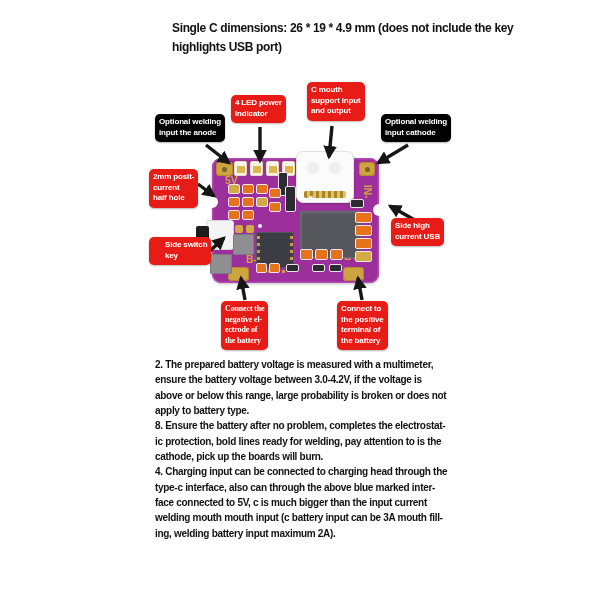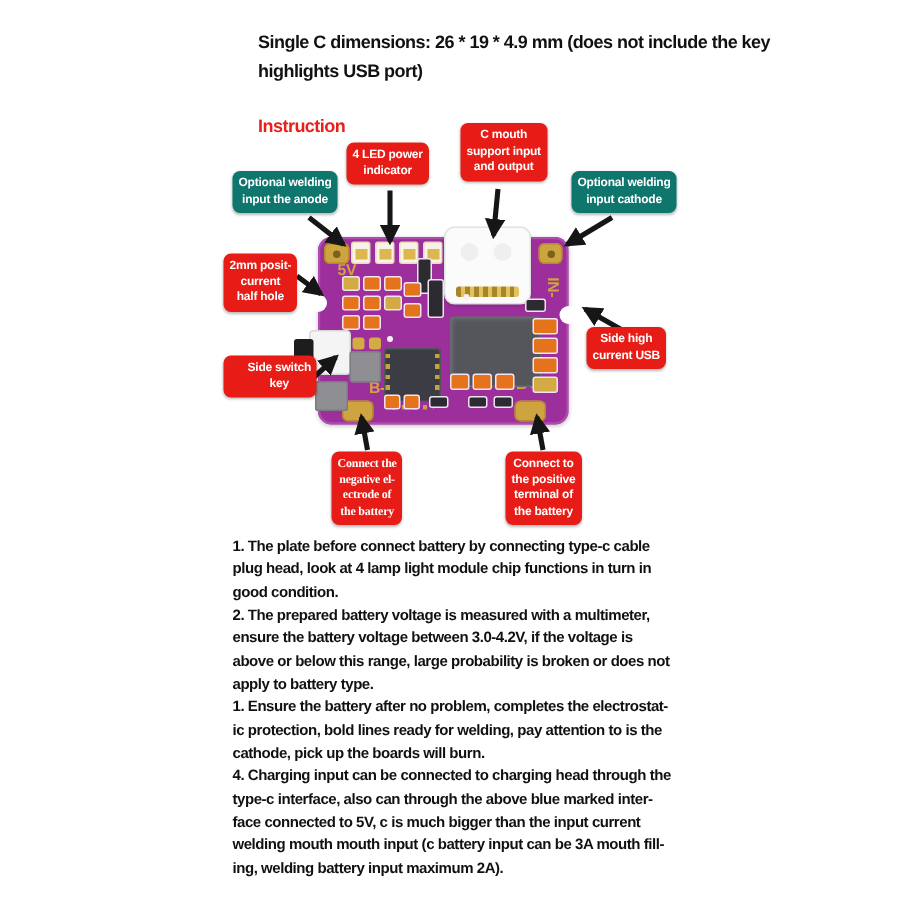--- a/index.html
+++ b/index.html
@@ -14,23 +14,23 @@
   .spec-header p{margin:17px;font-size:12px;font-weight:700;letter-spacing:-0.35px;
     line-height:19.4px;white-space:pre;}
   .spec-header .instruction{color:#e8201b;}
   .steps{left:155px;top:357px;width:360px;color:#111;}
   .steps p{margin:0;font-size:10px;font-weight:700;letter-spacing:-0.3px;
     line-height:15.35px;white-space:pre;}
   
   .callout{position:absolute;color:#fff;font-size:8px;font-weight:700;
     letter-spacing:-0.15px;line-height:10.5px;white-space:pre;
     padding:3px 4px 4px 4px;border-radius:5px;z-index:6;
-    box-shadow:0 1px 2px rgba(0,0,0,.28);text-align:center;}
+    box-shadow:0 1px 2px rgba(0,0,0,.28);}
   .callout.red{background:#e81c16;}
-  .callout.blue{background:#0f766e;}
+  .callout.blue{background:#000000;}
   
   svg.arrows{position:absolute;left:0;top:0;z-index:5;pointer-events:none;}
   
   .board{left:212px;top:158px;width:167px;height:125px;background:#9d2f9d;
     border-radius:9px;z-index:1;box-shadow:inset 0 0 0 1.5px #b04bb0, 0 1px 3px rgba(0,0,0,.25);}
   .board .abs{position:absolute;}
   .pad{background:#cda43f;border-radius:4px;box-shadow:inset 0 0 0 1px #b38a2c;}
   .pad .hole{position:absolute;left:50%;top:50%;width:5px;height:5px;margin:-2.5px 0 0 -2.5px;
     background:#7a611e;border-radius:50%;}
   .silk{color:#cda43f;font-weight:700;font-size:10.5px;letter-spacing:-0.2px;line-height:11px;}
@@ -55,21 +55,20 @@
   .switch-lever{background:#1d1d20;border-radius:2px;}
   .gray-comp{background:#8f8f93;border-radius:2px;box-shadow:inset 0 0 0 1px #7b7b80;}
   .via{background:#f8f0f8;border-radius:50%;}
 </style>
 </head>
 <body>
 
 <div class="abs spec-header">
   <p>Single C dimensions: 26 * 19 * 4.9 mm (does not include the key
 highlights USB port)</p>
-  <p class="instruction">Instruction</p>
 </div>
 
 <div class="abs board">
 
   <div class="abs pad" style="left:4px;top:4px;width:17px;height:14px;">
       <span class="hole"></span>
     </div>
   <div class="abs pad" style="left:147px;top:4px;width:16px;height:14px;">
       <span class="hole"></span>
     </div>
@@ -191,28 +190,25 @@
 <div class="callout red" style="left:221px;top:301px;font-family:Liberation Serif, serif;">Connect the
 negative el-
 ectrode of
 the battery</div>
 <div class="callout red" style="left:337px;top:301px;">Connect to
 the positive
 terminal of
 the battery</div>
 
 <div class="abs steps">
-  <p>1. The plate before connect battery by connecting type-c cable
-plug head, look at 4 lamp light module chip functions in turn in
-good condition.</p>
   <p>2. The prepared battery voltage is measured with a multimeter,
 ensure the battery voltage between 3.0-4.2V, if the voltage is
 above or below this range, large probability is broken or does not
 apply to battery type.</p>
-  <p>1. Ensure the battery after no problem, completes the electrostat-
+  <p>8. Ensure the battery after no problem, completes the electrostat-
 ic protection, bold lines ready for welding, pay attention to is the
 cathode, pick up the boards will burn.</p>
   <p>4. Charging input can be connected to charging head through the
 type-c interface, also can through the above blue marked inter-
 face connected to 5V, c is much bigger than the input current
 welding mouth mouth input (c battery input can be 3A mouth fill-
 ing, welding battery input maximum 2A).</p>
 </div>
 
 </body></html>

